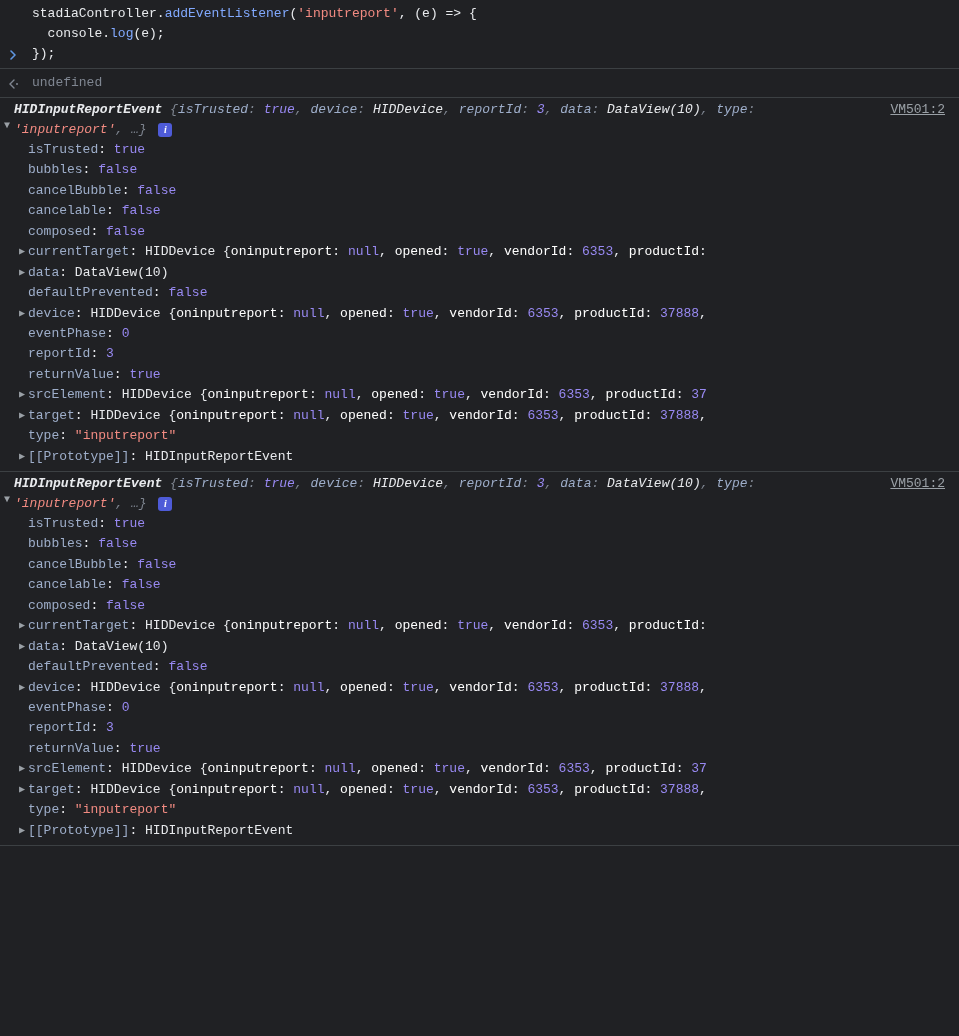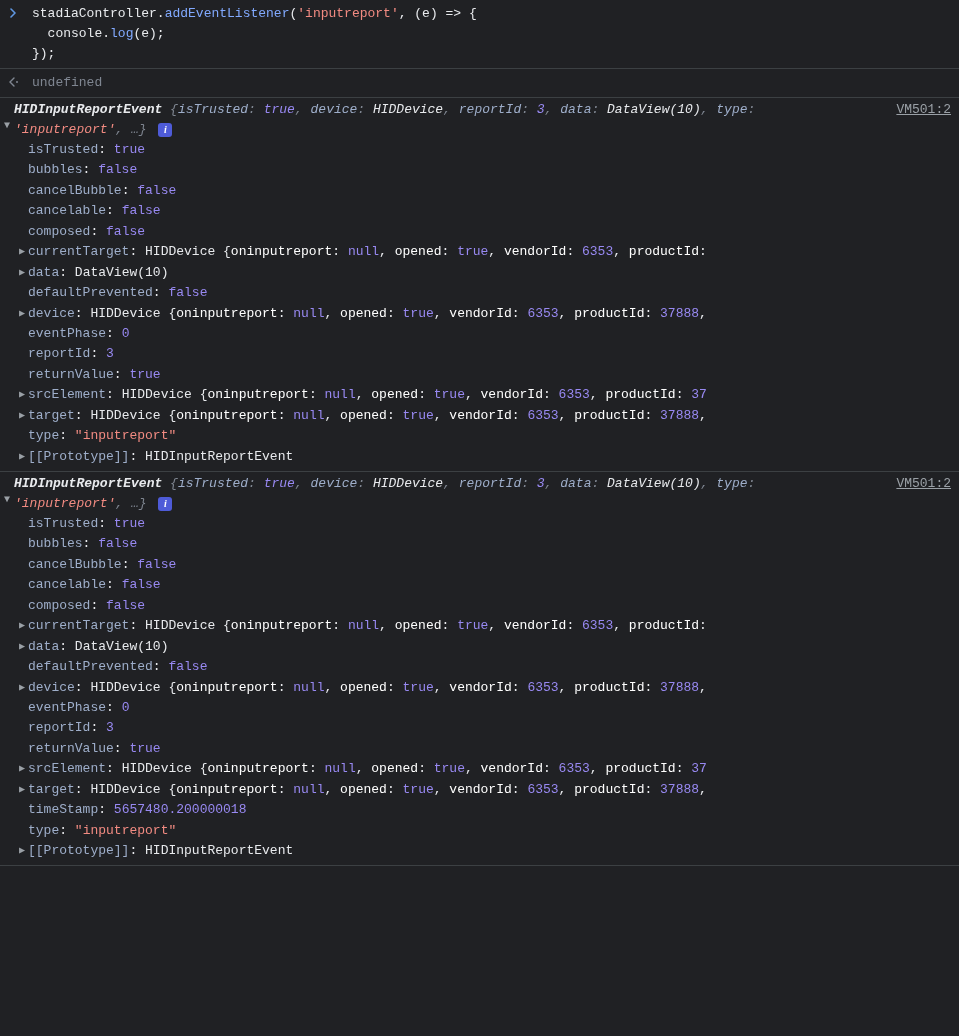--- a/index.html
+++ b/index.html
@@ -13,21 +13,21 @@
     line-height: 20px;
     overflow-x: hidden;
     width: 959px;
   }
   .row {
     border-bottom: 1px solid #3c4043;
     padding: 4px 4px 4px 0;
   }
   .input-row, .result-row {
     display: flex;
-    align-items: flex-start;
+    align-items: flex-end;
   }
   .gutter {
     width: 26px;
     flex-shrink: 0;
     color: #7f8691;
     text-align: center;
     padding-top: 0;
     user-select: none;
     font-size: 12px;
   }
@@ -40,21 +40,21 @@
   .tok-num    { color: #9889f2; }
   .tok-kw     { color: #9889f2; }
   .tok-undef  { color: #7f8691; }
   .lbl        { color: #9eaeca; font-style: italic; }
   .lbl-s      { color: #9eaeca; }
   .sourcelink {
     float: right;
     color: #9aa0a6;
     font-style: normal;
     text-decoration: underline;
-    padding-right: 8px;
+    padding-right: 14px;
     white-space: nowrap;
   }
   .event-block { padding: 2px 0 4px 0; position:relative; }
   .summary { font-style: italic; color: #7f8691; }
   .summary .cls { color: #e8eaed; font-style: italic; font-weight:600;}
   .info-badge {
     display: inline-flex;
     width: 14px; height: 14px;
     align-items: center;
     justify-content: center;
@@ -165,18 +165,17 @@
         <div class="prop"><span class="noarrow">&nbsp;</span><span class="lbl-s">composed</span><span class="colon">: </span><span><span class="tok-kw">false</span></span></div>
         <div class="prop"><span class="arrow">▶</span><span class="lbl-s">currentTarget</span><span class="colon">: </span><span><span class="hiddevsumm">HIDDevice {<span class="lbl-s">oninputreport</span>: <span class="tok-kw">null</span>, <span class="lbl-s">opened</span>: <span class="tok-kw">true</span>, <span class="lbl-s">vendorId</span>: <span class="tok-num">6353</span>, <span class="lbl-s">productId</span>:</span></span></div>
         <div class="prop"><span class="arrow">▶</span><span class="lbl-s">data</span><span class="colon">: </span><span><span class="tok-obj">DataView(10)</span></span></div>
         <div class="prop"><span class="noarrow">&nbsp;</span><span class="lbl-s">defaultPrevented</span><span class="colon">: </span><span><span class="tok-kw">false</span></span></div>
         <div class="prop"><span class="arrow">▶</span><span class="lbl-s">device</span><span class="colon">: </span><span><span class="hiddevsumm">HIDDevice {<span class="lbl-s">oninputreport</span>: <span class="tok-kw">null</span>, <span class="lbl-s">opened</span>: <span class="tok-kw">true</span>, <span class="lbl-s">vendorId</span>: <span class="tok-num">6353</span>, <span class="lbl-s">productId</span>: <span class="tok-num">37888</span>,</span></span></div>
         <div class="prop"><span class="noarrow">&nbsp;</span><span class="lbl-s">eventPhase</span><span class="colon">: </span><span><span class="tok-num">0</span></span></div>
         <div class="prop"><span class="noarrow">&nbsp;</span><span class="lbl-s">reportId</span><span class="colon">: </span><span><span class="tok-num">3</span></span></div>
         <div class="prop"><span class="noarrow">&nbsp;</span><span class="lbl-s">returnValue</span><span class="colon">: </span><span><span class="tok-kw">true</span></span></div>
         <div class="prop"><span class="arrow">▶</span><span class="lbl-s">srcElement</span><span class="colon">: </span><span><span class="hiddevsumm">HIDDevice {<span class="lbl-s">oninputreport</span>: <span class="tok-kw">null</span>, <span class="lbl-s">opened</span>: <span class="tok-kw">true</span>, <span class="lbl-s">vendorId</span>: <span class="tok-num">6353</span>, <span class="lbl-s">productId</span>: <span class="tok-num">37</span></span></span></div>
         <div class="prop"><span class="arrow">▶</span><span class="lbl-s">target</span><span class="colon">: </span><span><span class="hiddevsumm">HIDDevice {<span class="lbl-s">oninputreport</span>: <span class="tok-kw">null</span>, <span class="lbl-s">opened</span>: <span class="tok-kw">true</span>, <span class="lbl-s">vendorId</span>: <span class="tok-num">6353</span>, <span class="lbl-s">productId</span>: <span class="tok-num">37888</span>,</span></span></div>
-        <div class="prop"><span class="noarrow">&nbsp;</span><span class="lbl-s">timeStamp</span><span class="colon">: </span><span><span class="tok-num">5657480.200000018</span></span></div>
         <div class="prop"><span class="noarrow">&nbsp;</span><span class="lbl-s">type</span><span class="colon">: </span><span><span class="tok-str">"inputreport"</span></span></div>
         <div class="prop"><span class="arrow">▶</span><span class="lbl-s">[[Prototype]]</span><span class="colon">: </span><span><span class="tok-obj">HIDInputReportEvent</span></span></div>
       </div>
     </div>
   </div>
 
 </body></html>

